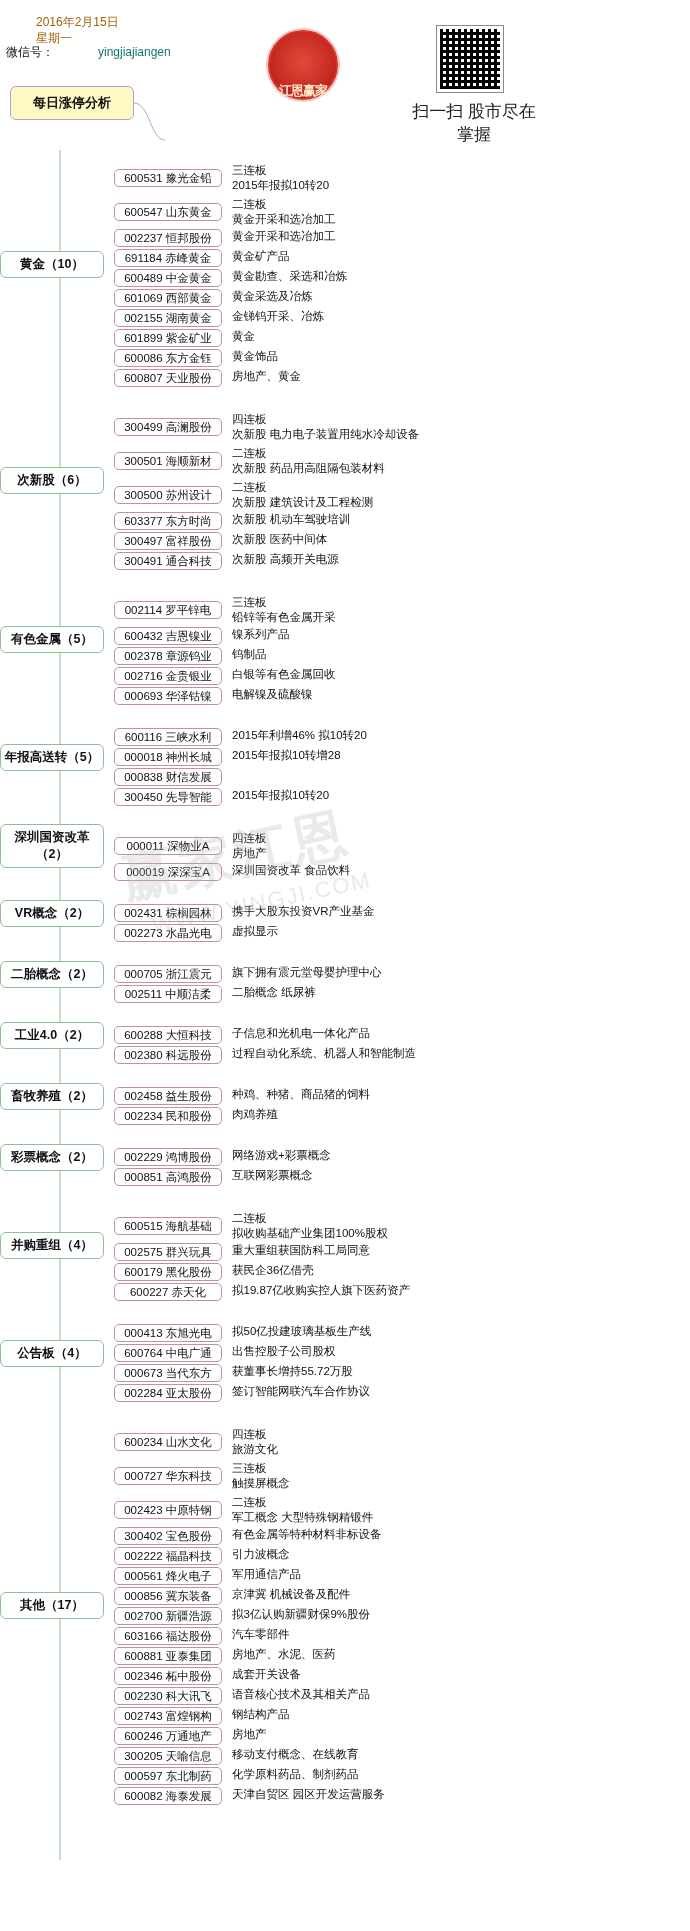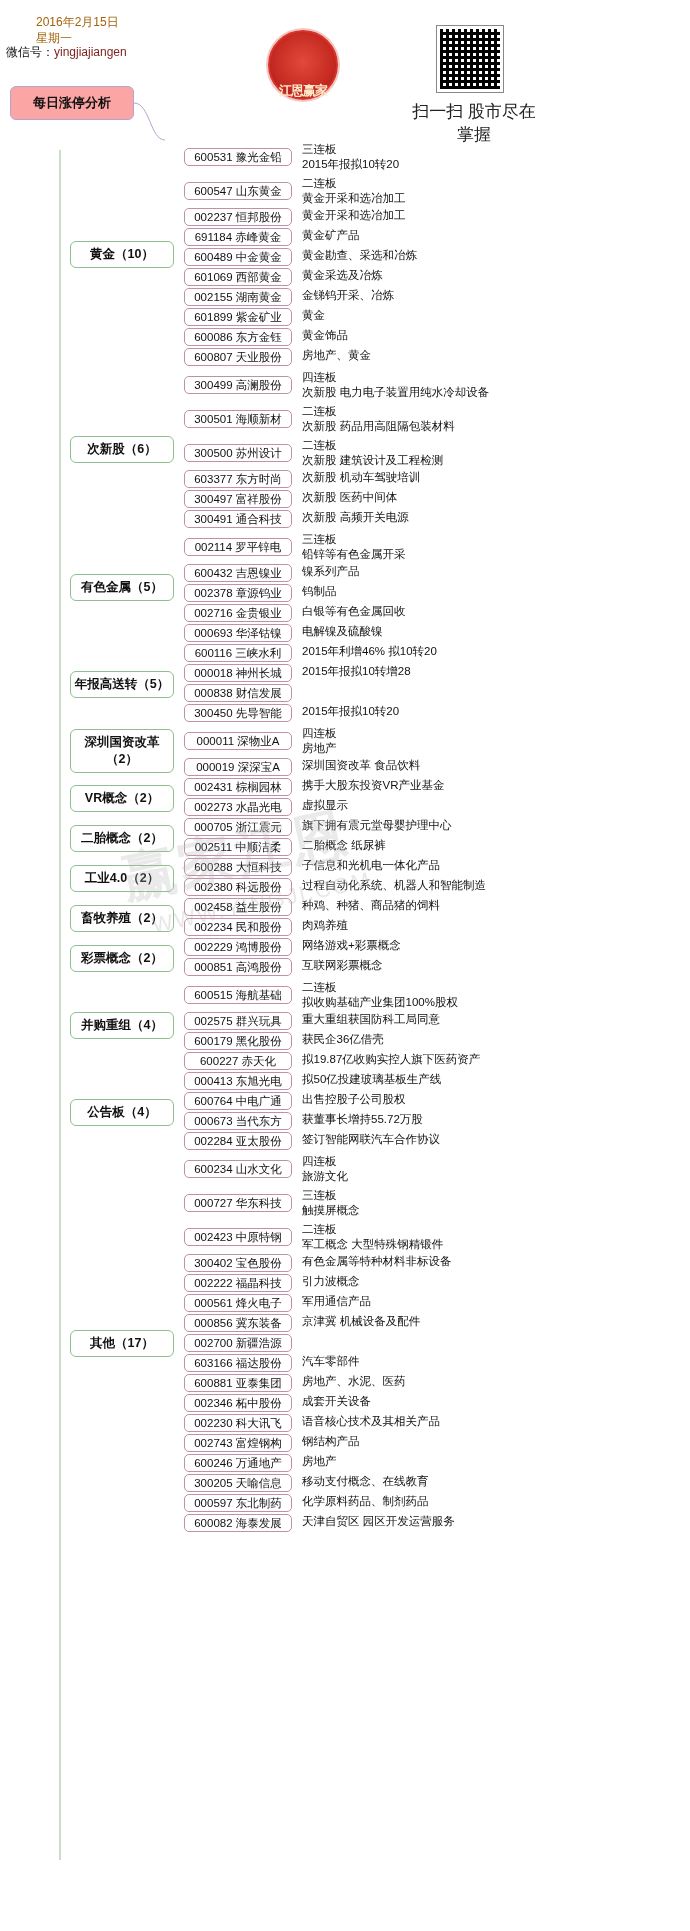--- a/index.html
+++ b/index.html
@@ -23,21 +23,21 @@
     font-size: 12px;
     line-height: 16px;
     color: #a16207;
   }
   .wechat {
     position: absolute;
     left: 6px; top: 44px;
     font-size: 12px;
     color: #111;
   }
-  .wechat .wx-id { color: #7f1d1d; }
+  .wechat .wx-id { color: #0f766e; margin-left: 44px; }
   .logo {
     position: absolute;
     left: 268px; top: 30px;
     width: 70px; height: 70px;
     border-radius: 50%;
     background: radial-gradient(circle at 50% 45%, #e24a3a 0%, #c62a22 60%, #8f1a14 100%);
     border: 2px solid #d9332a;
     box-shadow: 0 0 0 2px #f0c9c6;
     display:flex; align-items:flex-end; justify-content:center;
   }
@@ -68,21 +68,21 @@
     text-align:center;
     font-size: 17px;
     color: #222;
   }
   .root-node {
     position:absolute;
     left: 10px; top: 86px;
     width: 124px; height: 34px;
     border: 1px solid #b9a0d0;
     border-radius: 6px;
-    background: #fca5a5;
+    background: #fef9c3;
     display:flex; align-items:center; justify-content:center;
     font-size: 13px;
     font-weight: bold;
   }
 
   
   .watermark {
     position:absolute;
     left: 120px; top: 820px;
     font-size: 54px;
@@ -116,34 +116,34 @@
   }
   .group {
     position: relative;
     display: flex;
     align-items: center;
     margin: 0;
   }
   .group-label {
     flex: 0 0 auto;
     width: 104px;
-    margin-left: 70px;
     border: 1px solid #8fbf8f;
     border-radius: 6px;
     background:#fff;
     font-size: 12.5px;
     font-weight: bold;
     text-align:center;
     padding: 4px 2px;
     position: relative;
     z-index: 3;
   }
   .group-rows {
     flex: 1 1 auto;
     padding-left: 10px;
+    margin-top: 21px;
   }
   .row {
     display: flex;
     align-items: flex-start;
     height: 20px;
     position: relative;
   }
   .row.tall { height: 34px; align-items:center; }
   .code-box {
     flex: 0 0 auto;
@@ -698,20 +698,25 @@
         <div class="row">
           <div class="code-box">000856  冀东装备</div>
           <div class="desc">
             <div class="stack">
               <span class="sub">京津冀  机械设备及配件</span>
             </div>
           </div>
         </div>
         <div class="row">
           <div class="code-box">002700  新疆浩源</div>
+          <div class="desc">
+            <div class="stack">
+              <span class="sub">拟3亿认购新疆财保9%股份</span>
+            </div>
+          </div>
         </div>
         <div class="row">
           <div class="code-box">603166  福达股份</div>
           <div class="desc">
             <div class="stack">
               <span class="sub">汽车零部件</span>
             </div>
           </div>
         </div>
         <div class="row">

